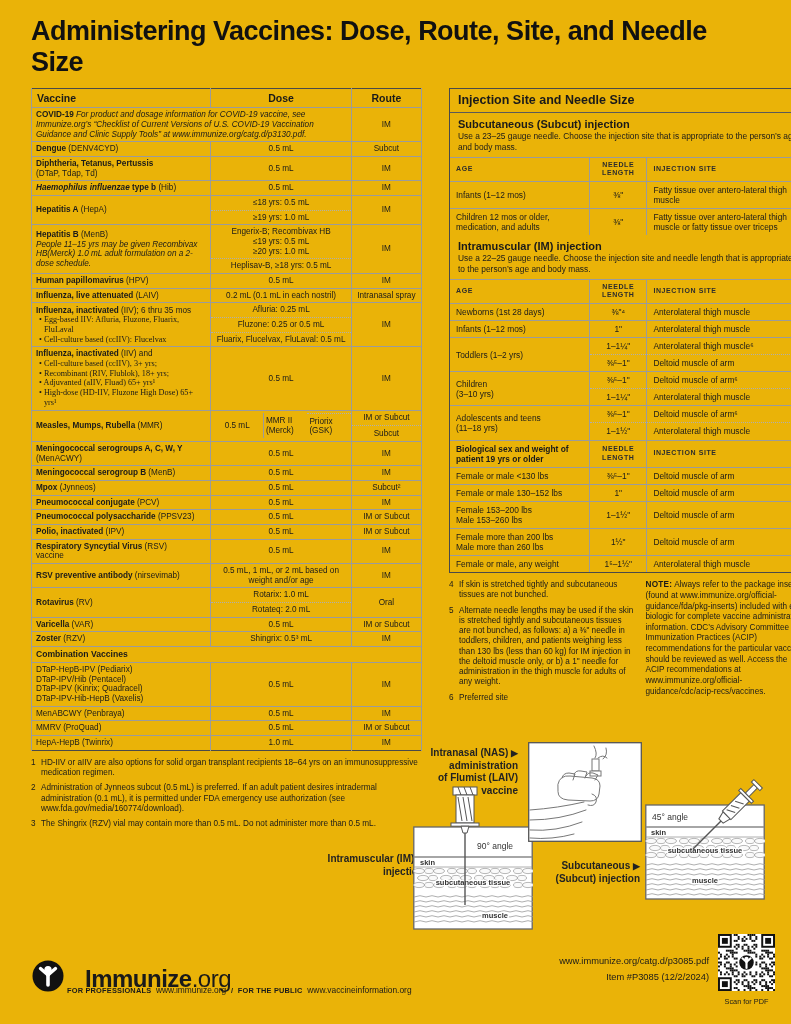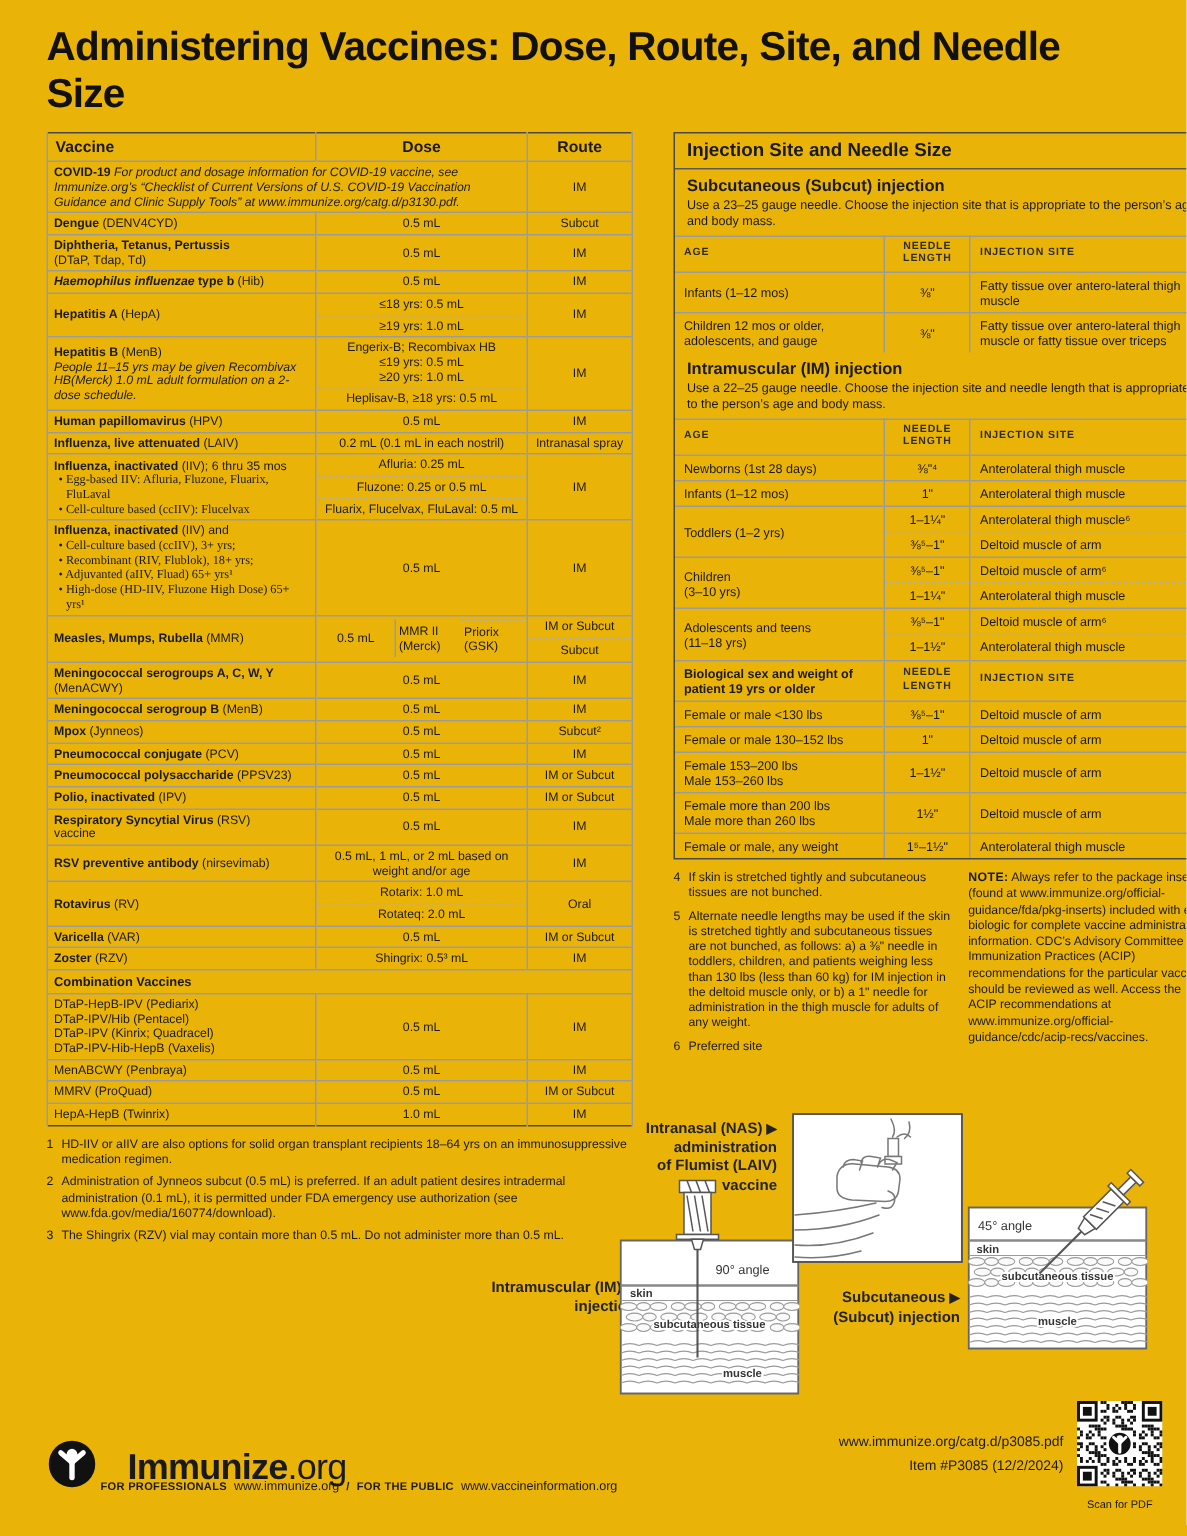--- a/index.html
+++ b/index.html
@@ -381,21 +381,21 @@
               <tr class="grow">
                 <td class="agecell" rowspan="1">
                   <div>Infants (1–12 mos)</div>
                 </td>
                 <td class="needle">⅜"</td>
                 <td class="site">Fatty tissue over antero-lateral thigh muscle</td>
               </tr>
               <tr class="grow">
                 <td class="agecell" rowspan="1">
                   <div>Children 12 mos or older,</div>
-                  <div>adolescents, and gauge</div>
+                  <div>medication, and adults</div>
                 </td>
                 <td class="needle">⅜"</td>
                 <td class="site">Fatty tissue over antero-lateral thigh muscle or fatty tissue over triceps</td>
               </tr>
             </tbody>
         </table>
 
         <div class="sect">
           <div class="sect-h">Intramuscular (IM) injection</div>
           <div class="sect-p">Use a 22–25 gauge needle. Choose the injection site and needle length that is appropriate to the person’s age and body mass.</div>

